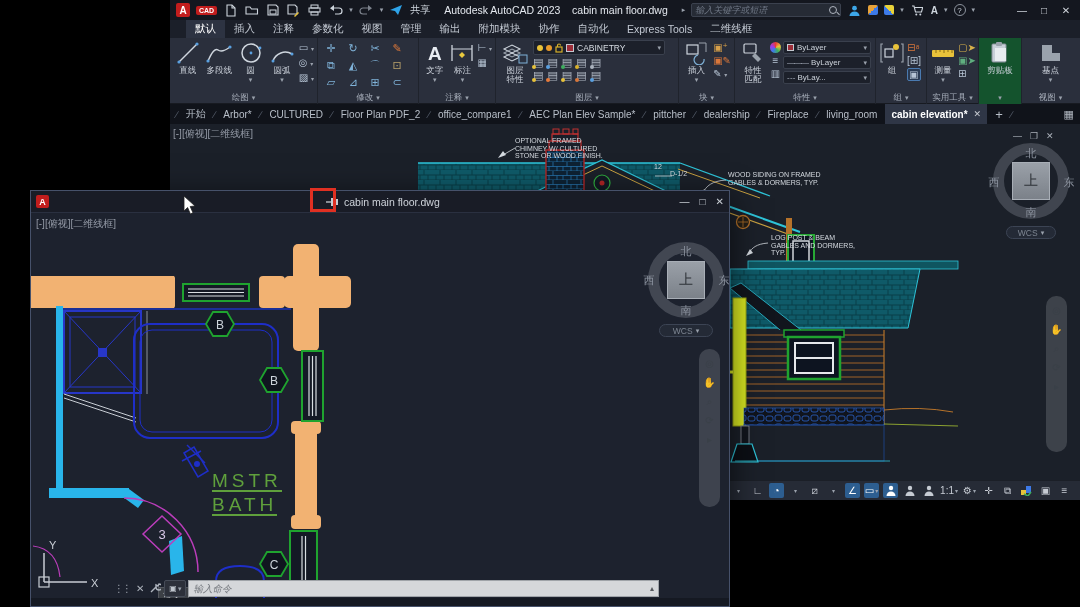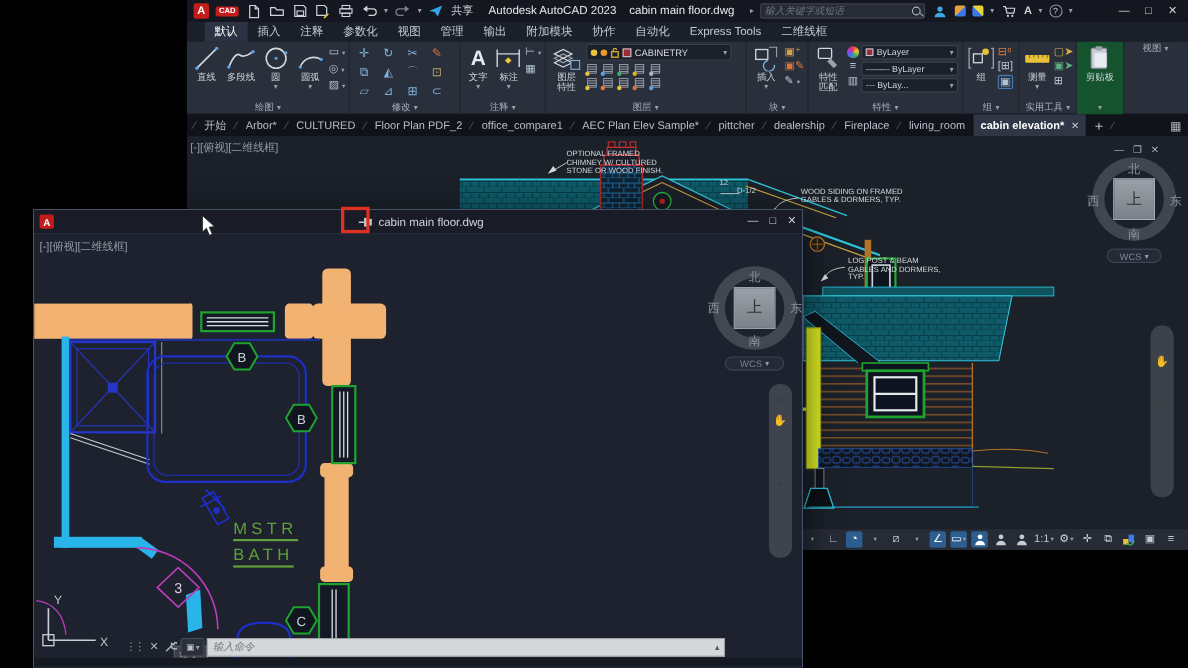--- a/index.html
+++ b/index.html
@@ -102,21 +102,21 @@
 .sbi .caret{font-size:6px}
 .sbi svg{display:block}
 
 
 #float-window{position:absolute;left:30px;top:190px;width:700px;height:417px;background:#1d222e;
   border:1px solid #46516a;box-shadow:0 8px 30px rgba(0,0,0,.65)}
 #float-title{position:absolute;left:0;top:0;width:100%;height:22px;background:#191c26;
   border-bottom:1px solid #2a3040;display:flex;align-items:center;padding:0 5px;color:#ced3da;font-size:10.5px}
 #float-title .ctrls{margin-left:auto;display:flex;gap:10px;color:#c8cdd4;font-size:10px}
 #float-canvas{position:absolute;left:0;top:22px;width:698px;height:393px;overflow:hidden}
-.room-label{position:absolute;color:#5fa03c;font-size:15px;letter-spacing:4px;
+.room-label{position:absolute;color:#5fa03c;font-size:19px;letter-spacing:4px;
   border-bottom:2px solid #5fa03c;padding-bottom:1px;line-height:16px}
 .cmd-tip{position:absolute;background:#3c4046;border:1px solid #55595f;color:#d0d3d8;
   font-size:9px;padding:0 4px;line-height:12px}
 #cmdbar{position:absolute;left:83px;top:388px;width:545px;height:19px;display:flex;align-items:center}
 #cmdbar .grip{color:#9aa0aa;font-size:10px;letter-spacing:-2px;margin-right:3px}
 #cmdbar .cicon{color:#aeb4bd;font-size:10px;margin:0 3px}
 .cmd-cust{width:22px;height:17px;background:#2c303a;border:1px solid #464c58;border-radius:2px;
   color:#bfc5cd;font-size:8px;display:flex;align-items:center;justify-content:center;gap:1px;margin-right:2px}
 .cmd-field{flex:1;height:17px;background:#d5d7da;border:1px solid #9fa3a8;display:flex;align-items:center;padding:0 4px}
 .cmd-field input{flex:1;border:none;outline:none;background:transparent;font-size:9.5px;font-family:inherit;color:#333}
@@ -530,20 +530,31 @@
               </span>
             <span>剪贴板</span>
           </div>
         </div>
         <div class="p-label">
             <span class="caret">▾</span>
           </div>
       </div>
 
       <div class="panel" style="width:57px;border-right:none">
+        <div class="p-body" style="justify-content:center">
+          <div class="bigtool" style="width:30px">
+            <span class="ic">
+                <svg width="24" height="22">
+                  <path d="M3,3 h10 v8 h8 v8 h-18 z" fill="#9aa2ac"></path>
+                </svg>
+              </span>
+            <span>基点</span>
+              <span class="caret">▾</span>
+          </div>
+        </div>
         <div class="p-label">
             <span>视图</span>
             <span class="caret">▾</span>
           </div>
       </div>
     </div>
 
     <div id="file-tabs">
       <span class="fsep">∕</span>
       <span class="ftab">开始</span>

